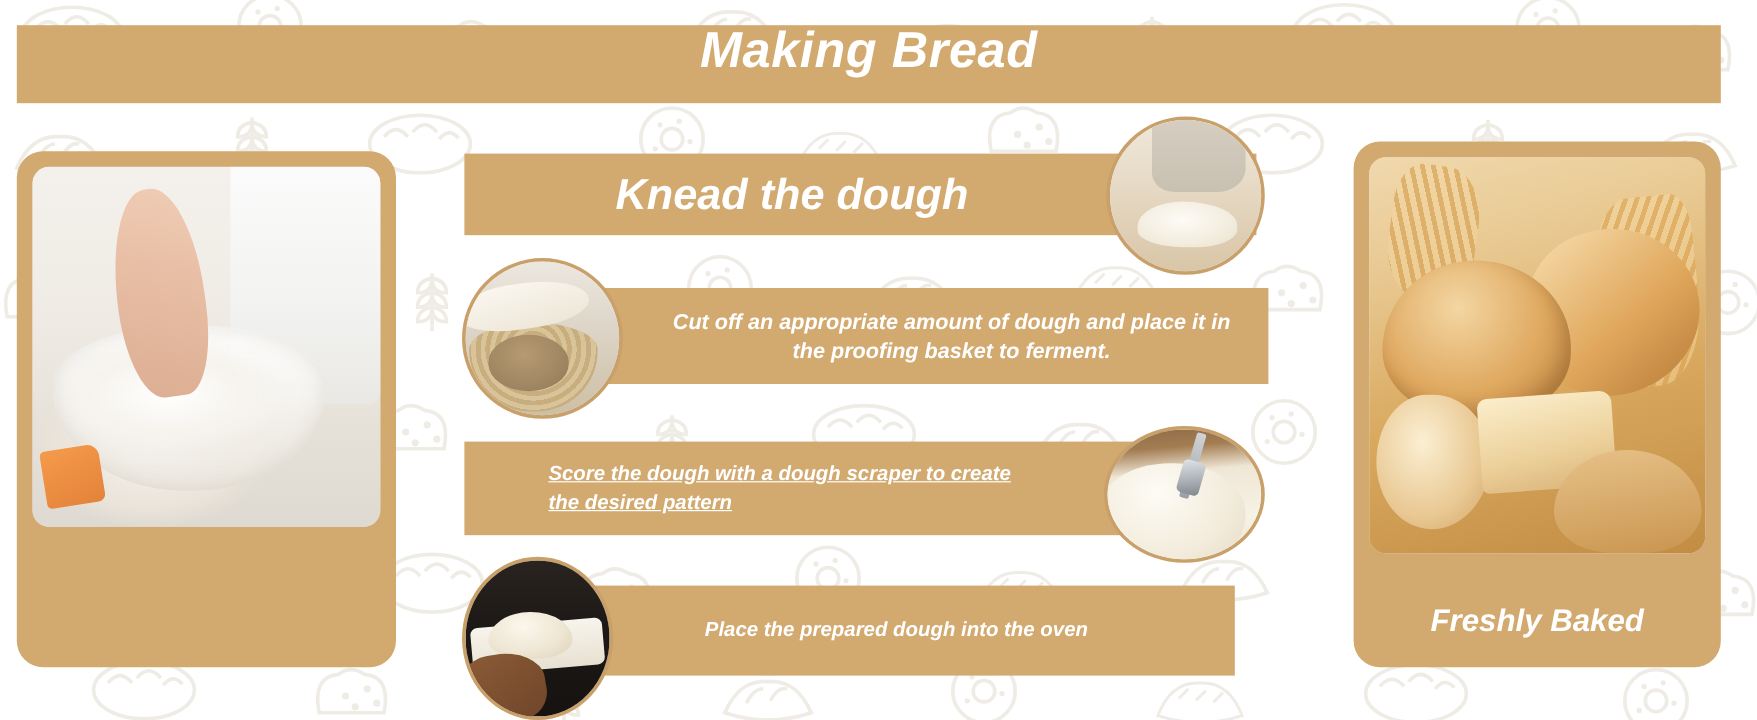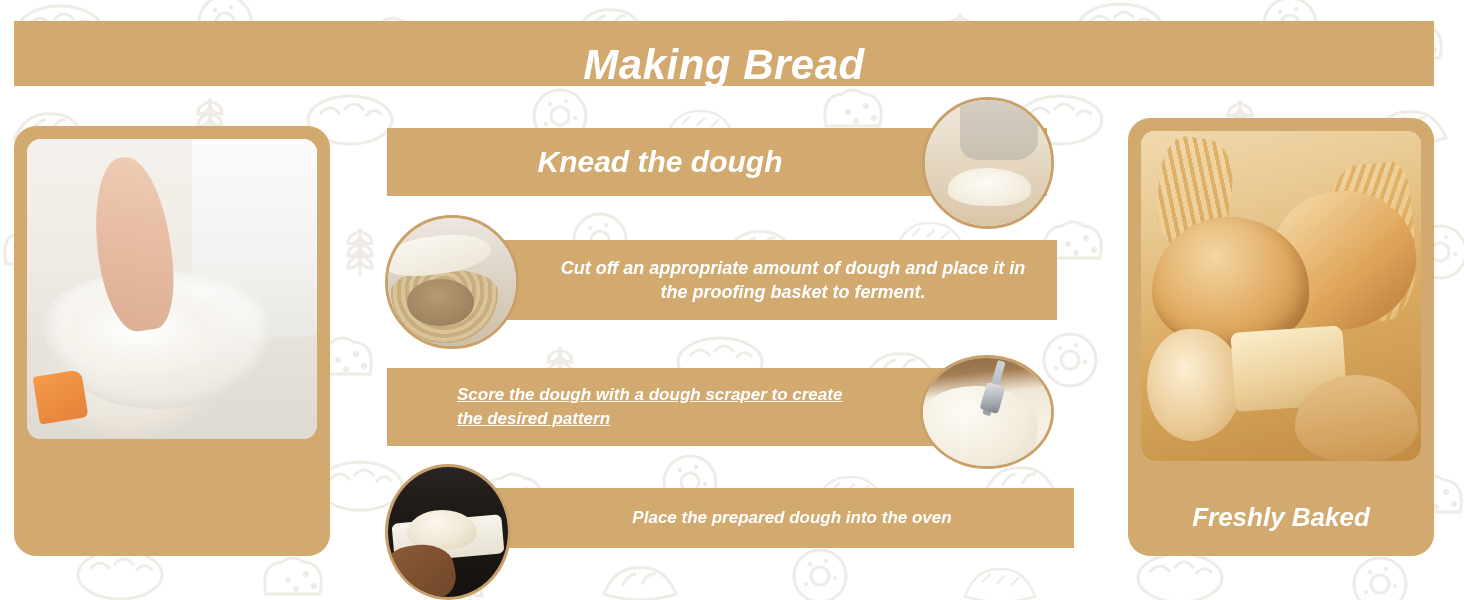--- a/index.html
+++ b/index.html
@@ -17,21 +17,21 @@
   
   #doodles{
     position:absolute;inset:0;
     pointer-events:none;
     opacity:1;
   }
   
   .title-bar{
     position:absolute;left:14px;top:21px;width:1420px;height:65px;
     background:var(--tan);
-    display:flex;align-items:flex-end;justify-content:center;
+    display:flex;align-items:flex-start;justify-content:center;
   }
   .title-bar .title-text{
     color:#ffffff;font-style:italic;font-weight:bold;
     font-size:42px;letter-spacing:.5px;line-height:1;
     white-space:nowrap;
   }
   
   .photo-card{
     position:absolute;
     background:var(--tan);
@@ -354,21 +354,21 @@
       <div class="ph ph-whisk">
         <div class="stick"></div>
         <div class="bowl"></div>
         <div class="orange"></div>
       </div>
     </div>
   </div>
 
   <div class="step">
     <div class="bar" style="left:387px;top:128px;width:660px;height:68px;padding:0 140px 0 26px;">
-      <span class="txt t-center" style="font-size:30px;line-height:1.15;">Knead the dough</span>
+      <span class="txt t-center" style="font-size:36px;line-height:1.15;">Knead the dough</span>
     </div>
     <div class="circ" style="left:922px;top:97px;width:132px;height:132px;">
       <div class="ph ph-knead"></div>
     </div>
   </div>
 
   <div class="step">
     <div class="bar" style="left:445px;top:240px;width:612px;height:80px;padding:0 26px 0 110px;">
       <span class="txt t-center" style="font-size:18px;line-height:1.35;">Cut off an appropriate amount of dough and place it in the proofing basket to ferment.</span>
     </div>
@@ -385,21 +385,21 @@
     </div>
     <div class="circ" style="left:920px;top:355px;width:134px;height:114px;border-radius:50%;">
       <div class="ph ph-score">
         <div class="blade"></div>
         <div class="head"></div>
       </div>
     </div>
   </div>
 
   <div class="step">
-    <div class="bar" style="left:496px;top:488px;width:578px;height:60px;padding:0 26px 0 40px;">
+    <div class="bar" style="left:451px;top:488px;width:578px;height:75px;padding:0 26px 0 40px;">
       <span class="txt t-center" style="font-size:17px;line-height:1.35;">Place the prepared dough into the oven</span>
     </div>
     <div class="circ" style="left:385px;top:464px;width:126px;height:136px;border-radius:50%;">
       <div class="ph ph-oven">
         <div class="loaf"></div>
         <div class="hand"></div>
       </div>
     </div>
   </div>
 

